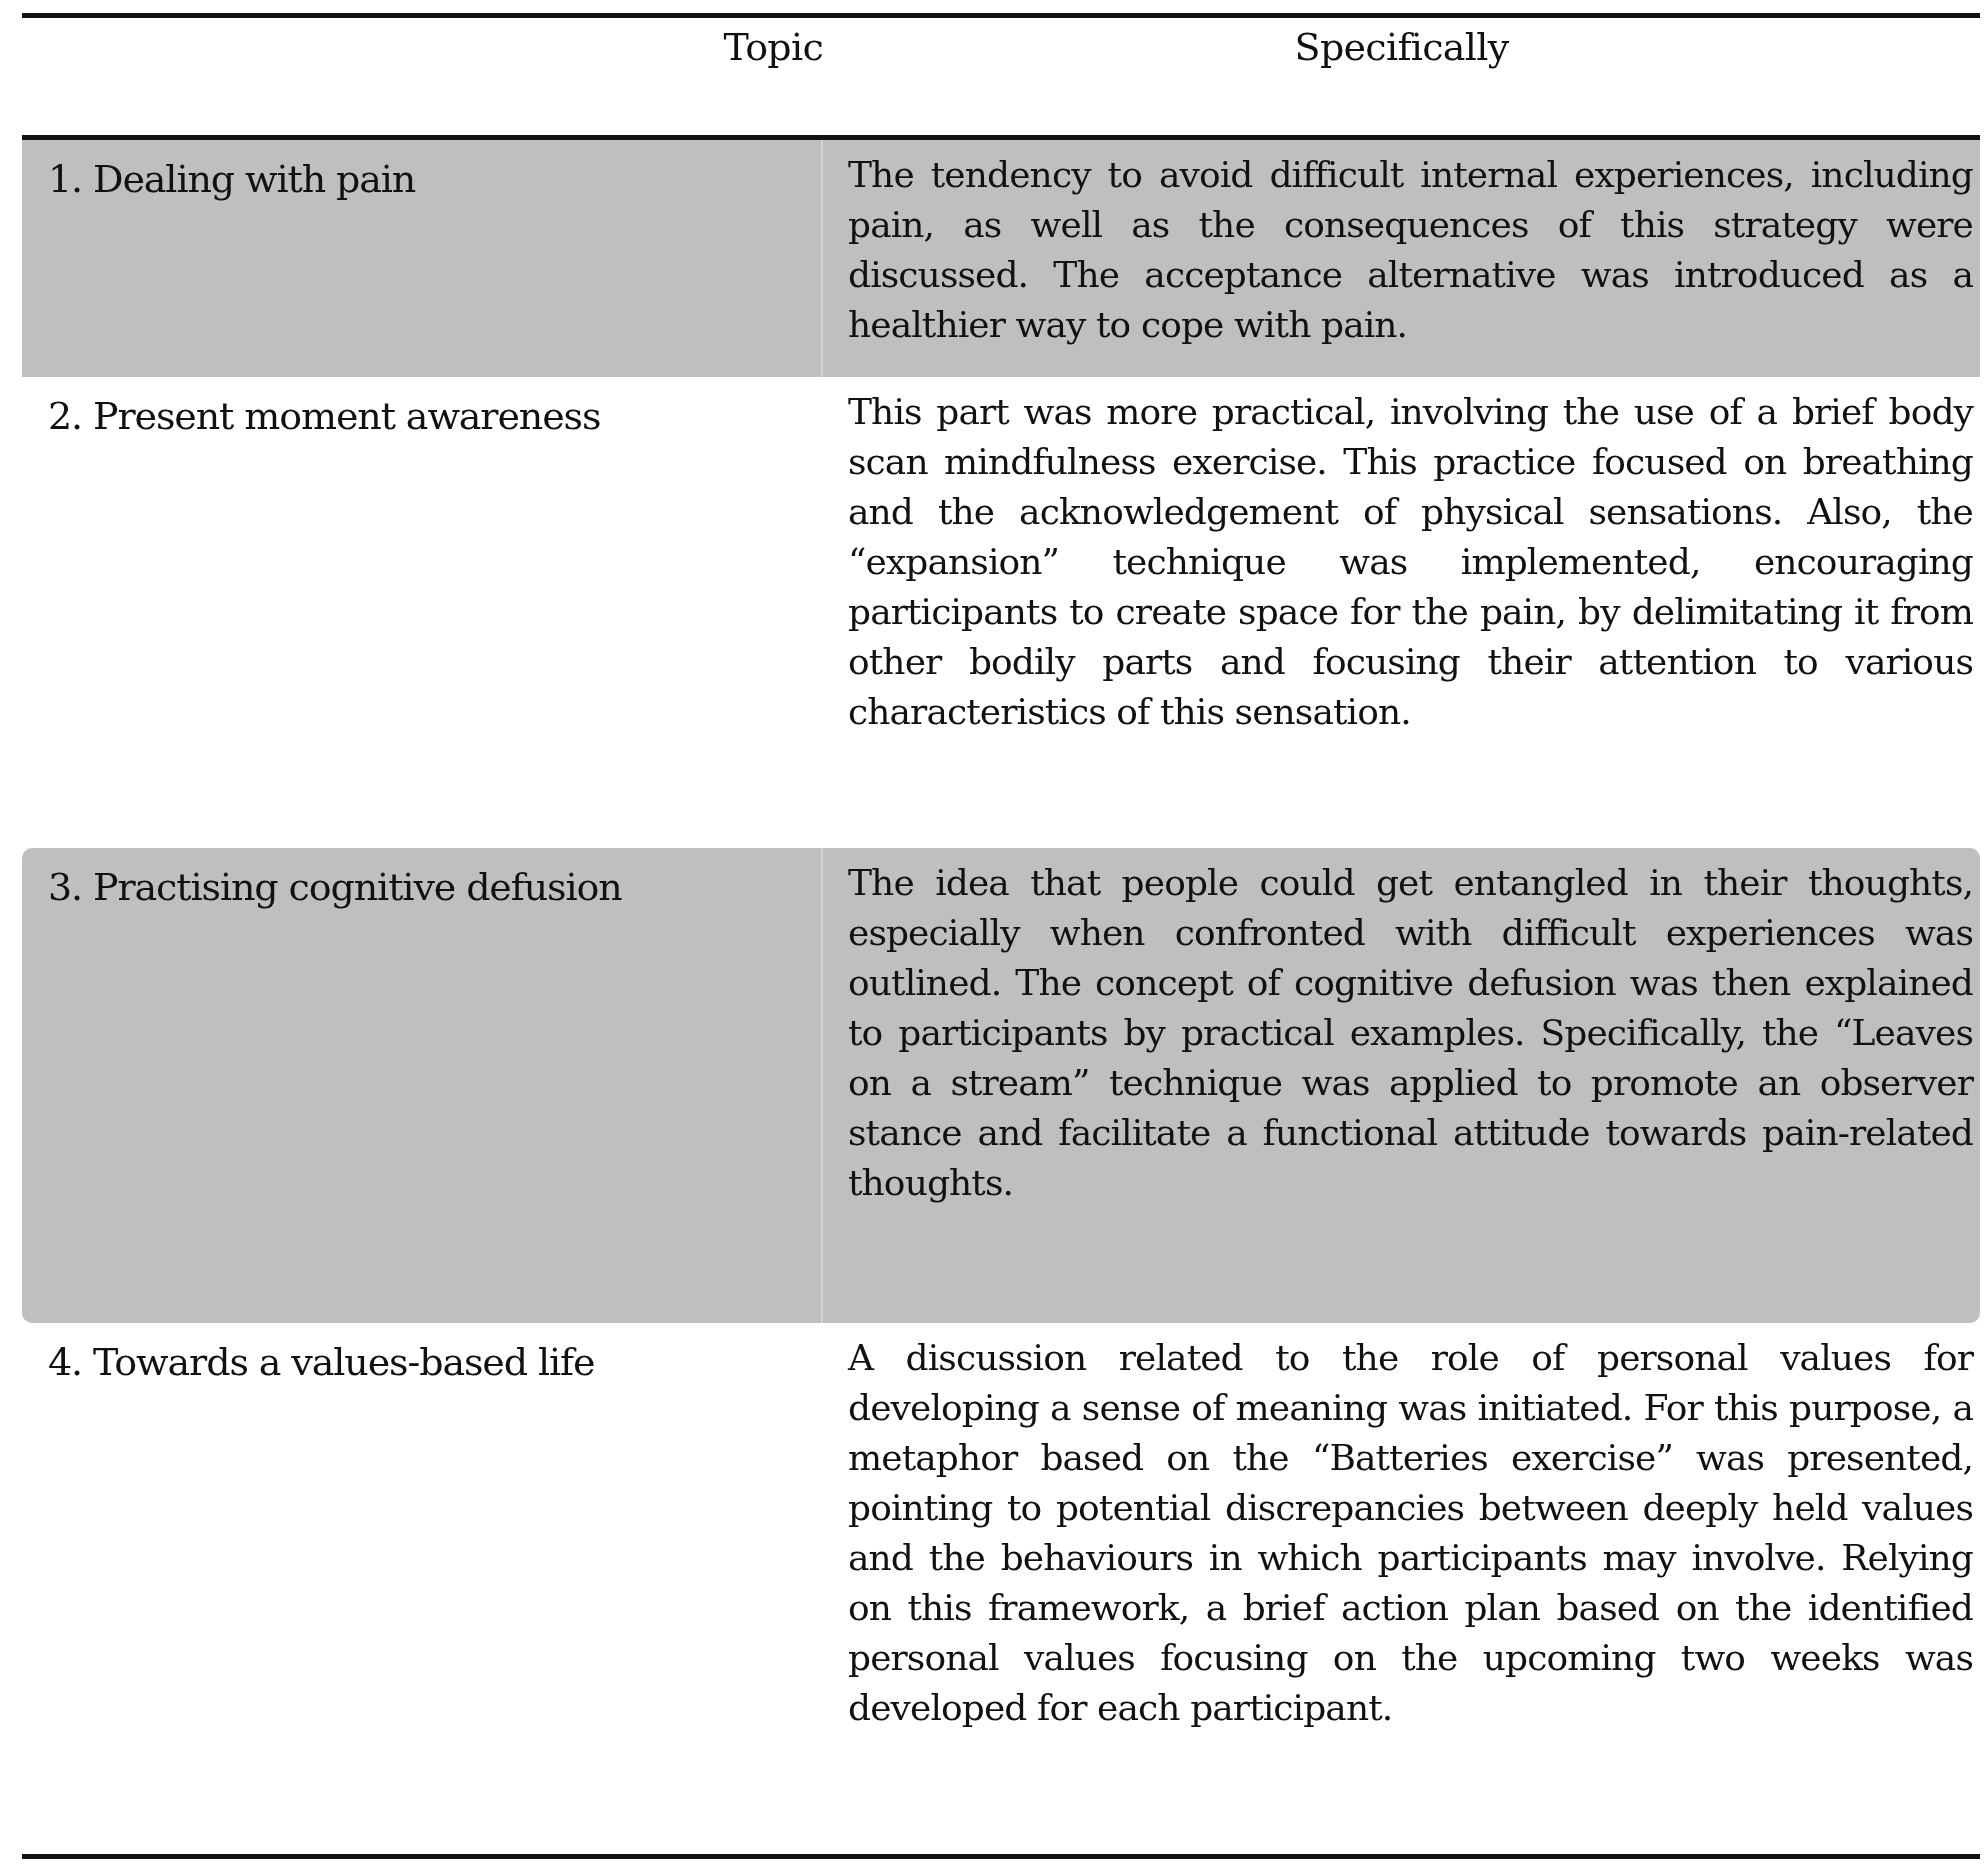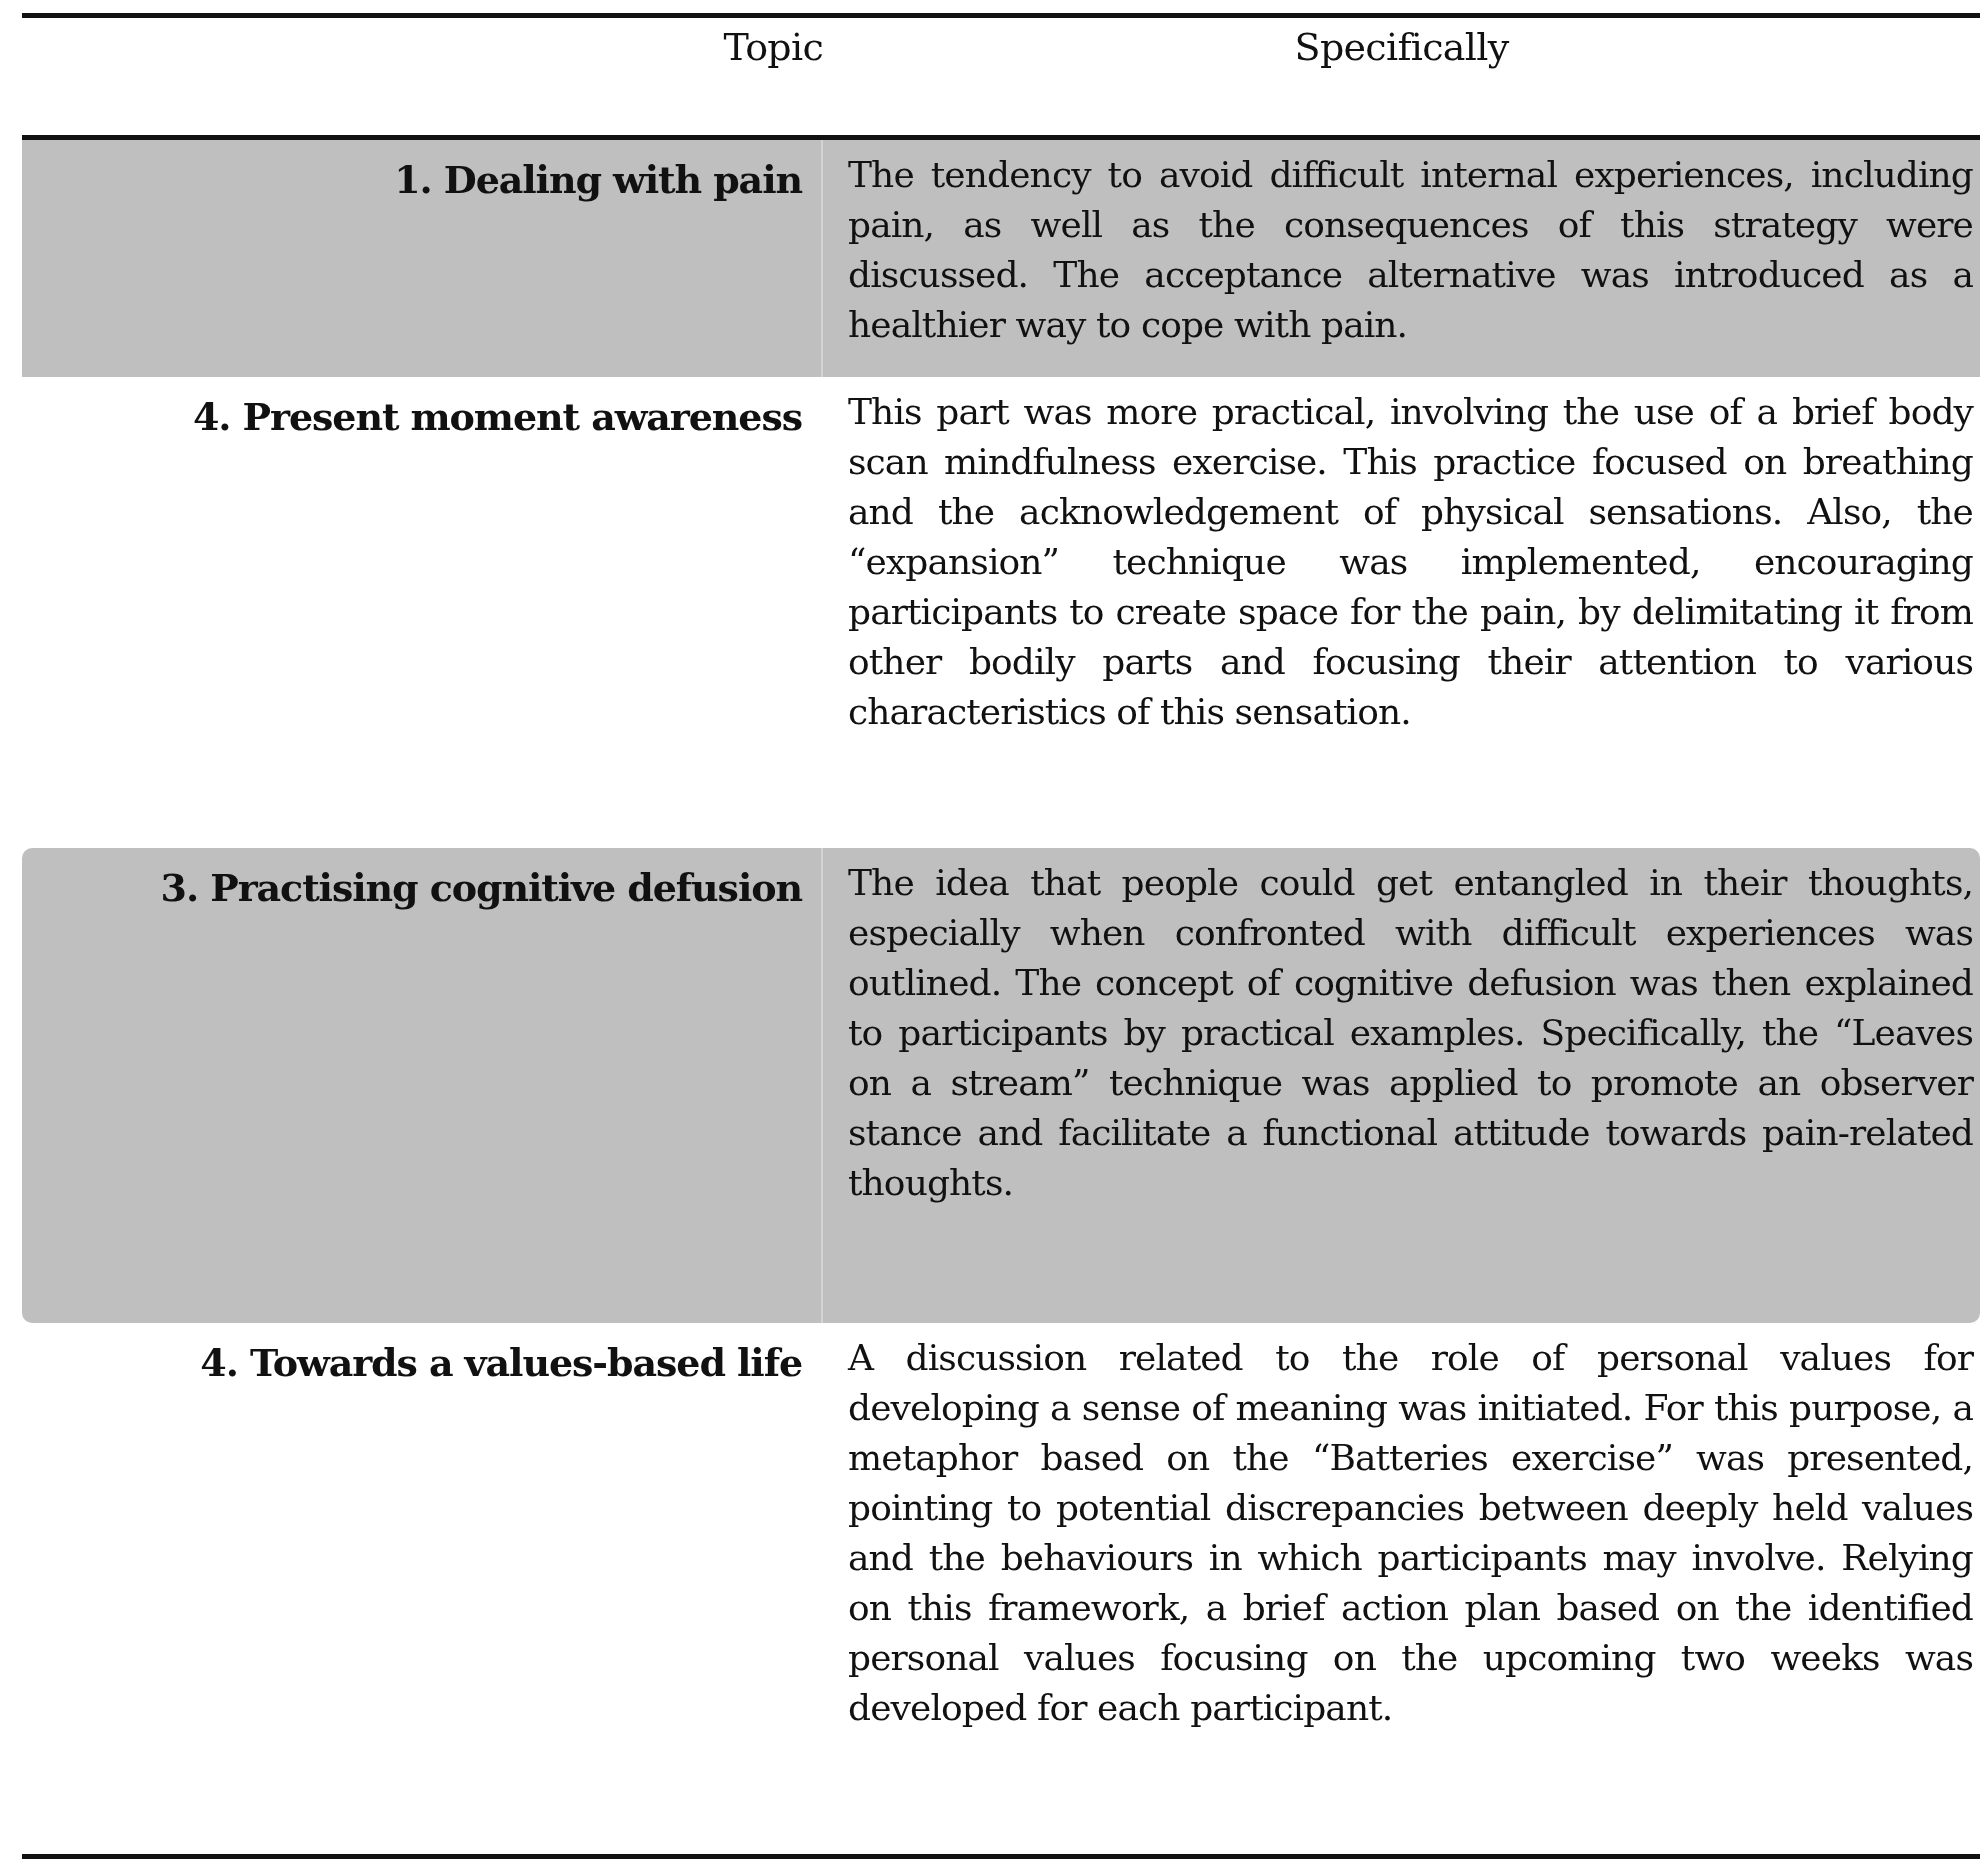--- a/index.html
+++ b/index.html
@@ -11,21 +11,21 @@
   .rule.mid { top:135px; height:5px; }
   .rule.bottom { top:1854px; height:5px; }
   .hdr { position:absolute; top:25px; font-size:38px; letter-spacing:-0.7px; }
   .hdr.topic { left:0; width:801px; text-align:right; }
   .hdr.desc { left:801px; width:1157px; text-align:center; }
   .row { position:absolute; left:0; width:1958px; }
   .row.shaded { background:#bfbfbf; }
   .row .colsep { position:absolute; left:799px; top:0; bottom:0; width:2.2px; background:#d4d4d4; }
   .row.plain .colsep { background:transparent; }
   .topic-cell { position:absolute; left:26px; top:10px; width:754px;
-                font-weight:bold; font-size:38px; letter-spacing:-1.1px; line-height:59px;text-align:right; }
+                font-weight:normal; font-size:38px; letter-spacing:-1.1px; line-height:59px; }
   .desc-cell { position:absolute; left:826px; top:10px; width:1125px;
                font-size:36px; letter-spacing:-0.9px; line-height:50px; text-align:justify; }
   #row-0 { top:140px; height:237px; }
   #row-1 { top:377px; height:471px; }
   #row-2 { top:848px; height:475px; }
   #row-3 { top:1323px; height:531px; }
 </style>
 </head>
 <body>
 
@@ -36,21 +36,21 @@
   <div class="rule mid"></div>
 
   <div class="row shaded" id="row-0" style="background: rgb(191, 191, 191);">
     <div class="colsep"></div>
     <div class="topic-cell">1. Dealing with pain</div>
     <div class="desc-cell">The tendency to avoid difficult internal experiences, including pain, as well as the consequences of this strategy were discussed. The acceptance alternative was introduced as a healthier way to cope with pain.</div>
   </div>
 
   <div class="row plain" id="row-1">
     <div class="colsep"></div>
-    <div class="topic-cell">4. Present moment awareness</div>
+    <div class="topic-cell">2. Present moment awareness</div>
     <div class="desc-cell">This part was more practical, involving the use of a brief body scan mindfulness exercise. This practice focused on breathing and the acknowledgement of physical sensations. Also, the “expansion” technique was implemented, encouraging participants to create space for the pain, by delimitating it from other bodily parts and focusing their attention to various characteristics of this sensation.</div>
   </div>
 
   <div class="row shaded" id="row-2" style="background: rgb(191, 191, 191); border-radius: 10px;">
     <div class="colsep"></div>
     <div class="topic-cell">3. Practising cognitive defusion</div>
     <div class="desc-cell">The idea that people could get entangled in their thoughts, especially when confronted with difficult experiences was outlined. The concept of cognitive defusion was then explained to participants by practical examples. Specifically, the “Leaves on a stream” technique was applied to promote an observer stance and facilitate a functional attitude towards pain-related thoughts.</div>
   </div>
 
   <div class="row plain" id="row-3">

